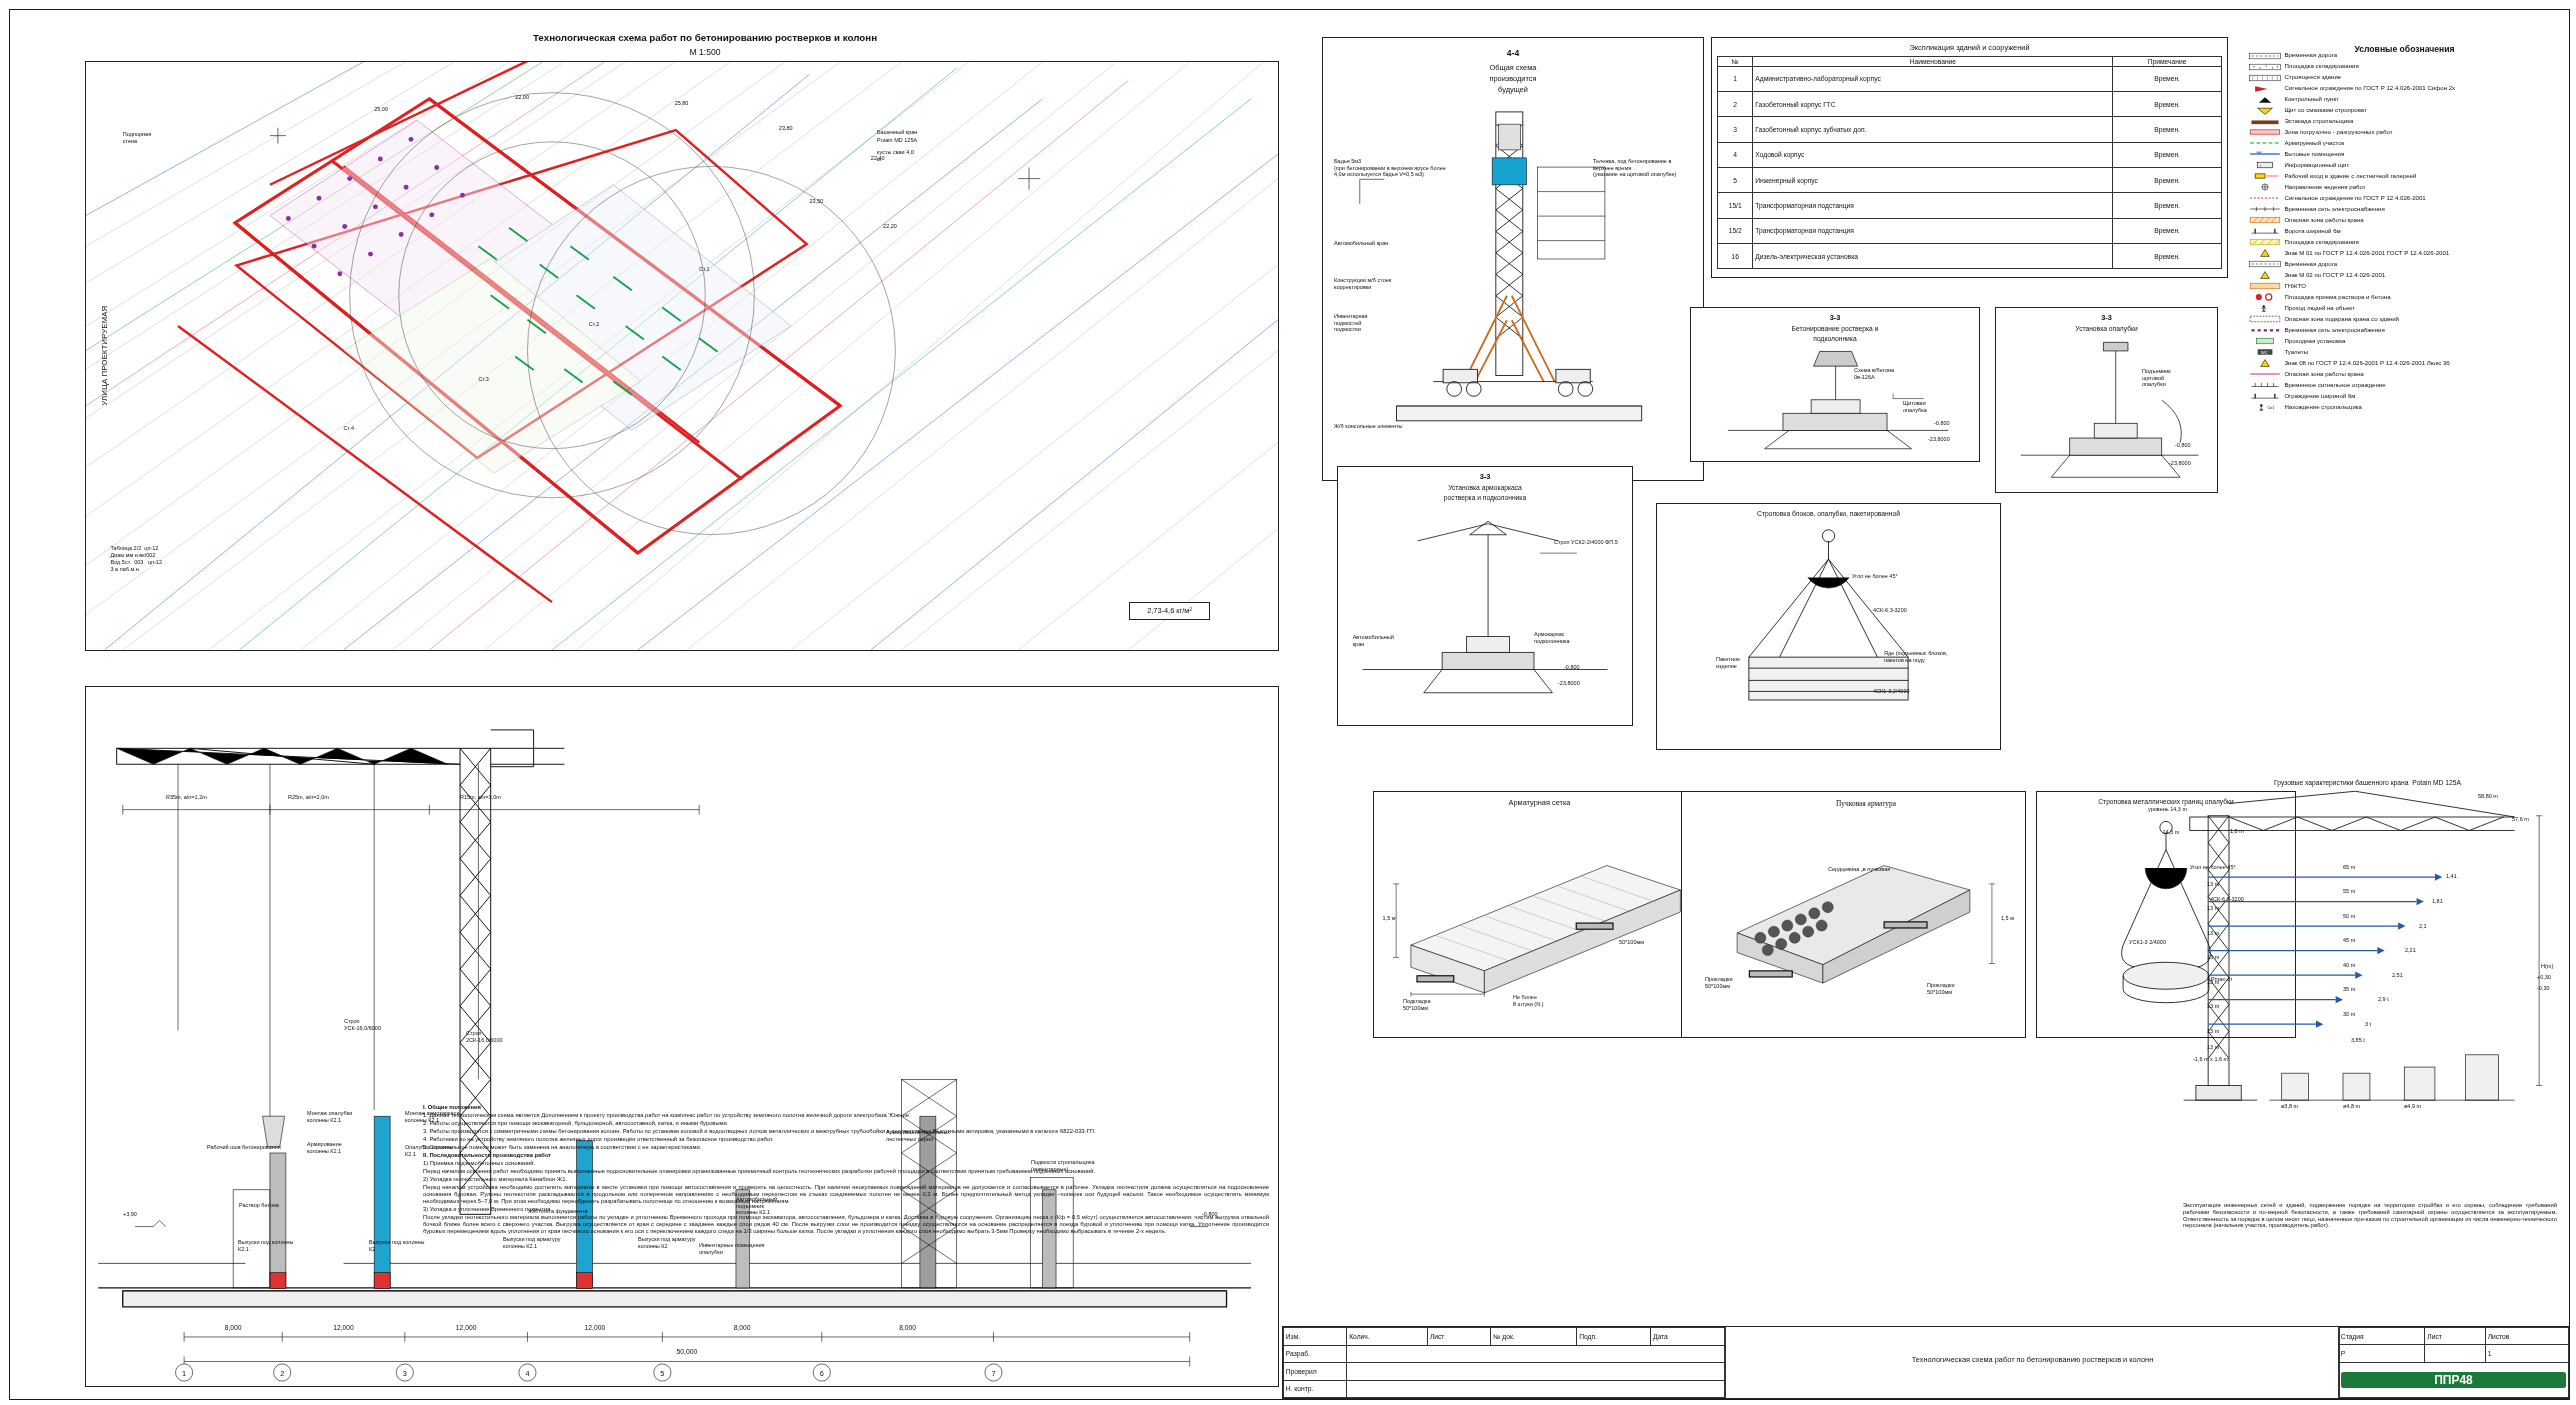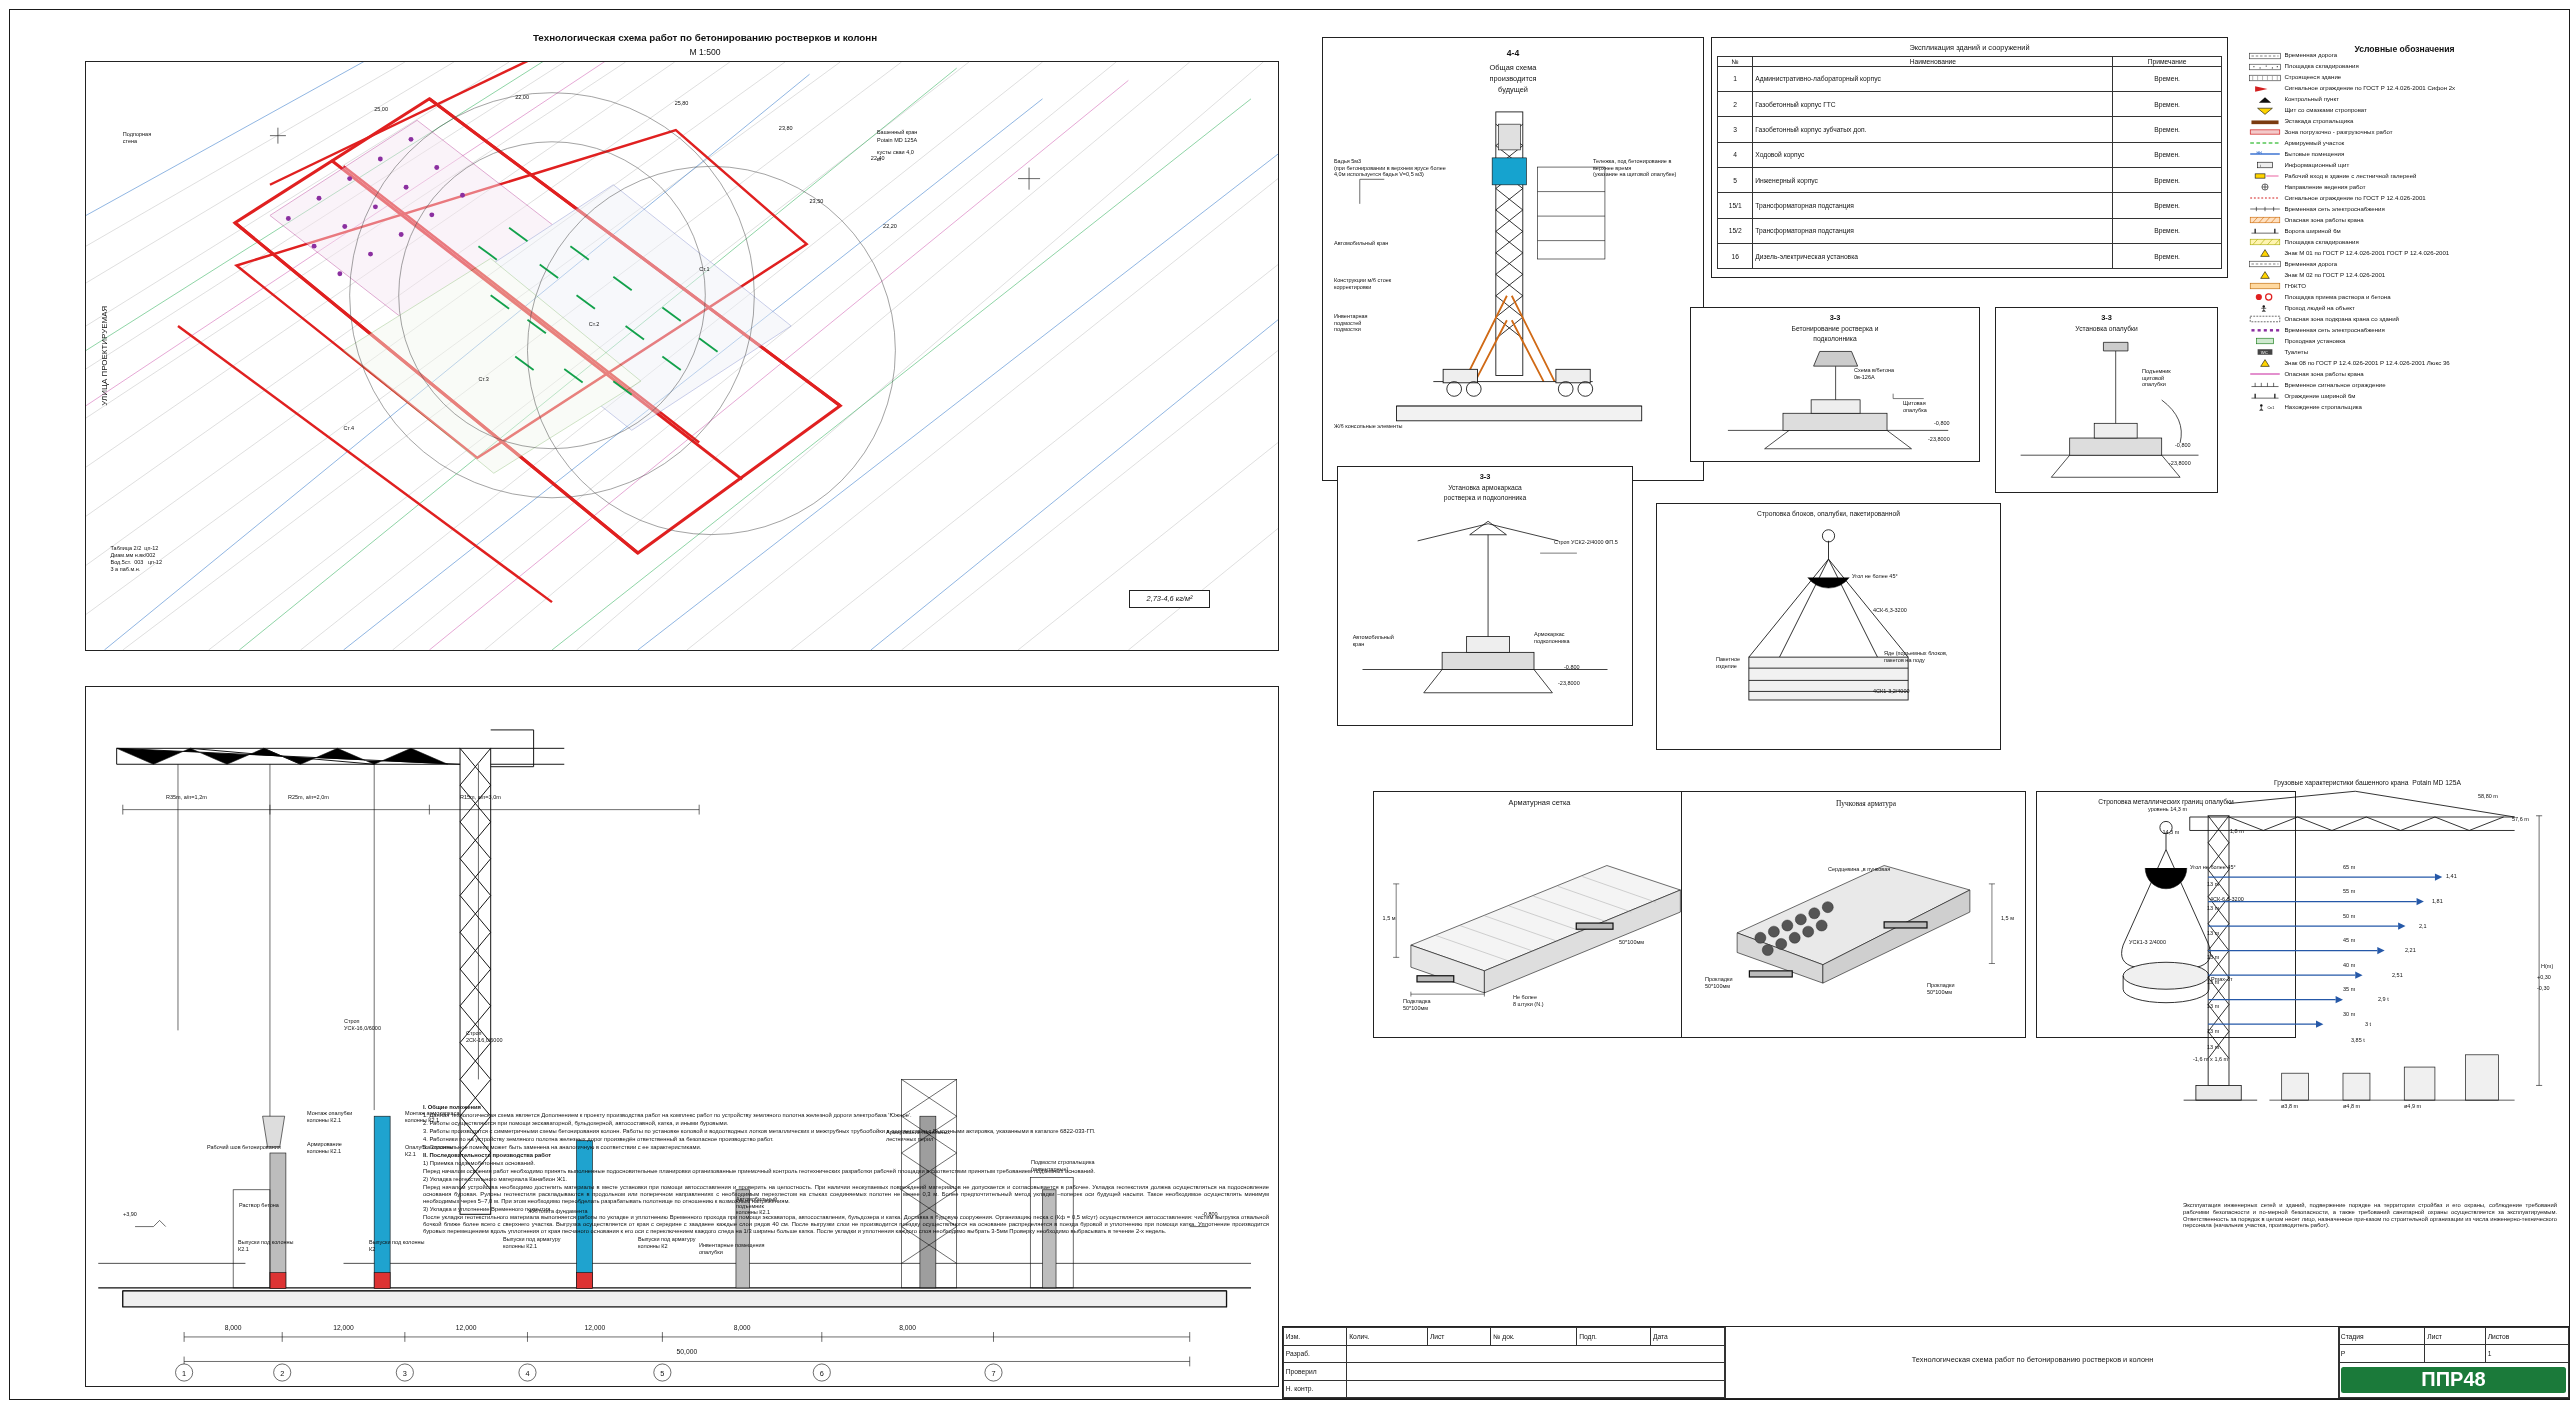--- a/index.html
+++ b/index.html
@@ -167,21 +167,21 @@
           <text x="1290" y="162">м</text>
       </g>
 
       <text x="34" y="560" fill="#111" font-size="13" transform="rotate(-90 34 560)" font-family="Liberation Sans">УЛИЦА ПРОЕКТИРУЕМАЯ</text>
     </svg>
 
     <div class="lbl tiny" style="left:24.5px;top:483px;line-height:1.25;">Таблица 2/2  цп-12
 Диам.мм н.вк/002
 Вод.5ст.  003   цп-12
 3 а паб.м.н.</div>
-    <div class="box" style="left:1043px;top:528px;width:79px;height:16px;font-style:italic;">
+    <div class="box" style="left:1043px;top:540px;width:79px;height:16px;">
       <div class="lbl t12 center" style="left:0;top:3.1px;width:79px;">2,73-4,6 кг/м²</div>
     </div>
   </div>
 
   <div class="box" style="left:85px;top:686px;width:1192px;height:699px;overflow:hidden;">
     <svg class="svgfull" viewBox="0 0 1944 1140" preserveAspectRatio="none">
       <rect width="1944" height="1140" fill="#fff"></rect>
 
       <g stroke="#111" stroke-width="1.6" fill="none">
         <rect x="610" y="100" width="50" height="760"></rect>
@@ -1019,21 +1019,21 @@
           <td>Лист</td>
           <td>Листов</td>
         </tr>
         <tr>
           <td>Р</td>
           <td></td>
           <td>1</td>
         </tr>
         <tr>
               <td colspan="3" style="height:33px;">
-          <div style="background:#1b7a3a;color:#fff;font-weight:bold;font-size:20px;text-align:center;border-radius:2.5px;padding:1.2px 0;">ППР48</div>
+          <div style="background:#1b7a3a;color:#fff;font-weight:bold;font-size:12px;text-align:center;border-radius:2.5px;padding:1.2px 0;">ППР48</div>
         </td>
             </tr>
       </tbody>
         </table>
     </div>
   </div>
 
 </div>
 
 

